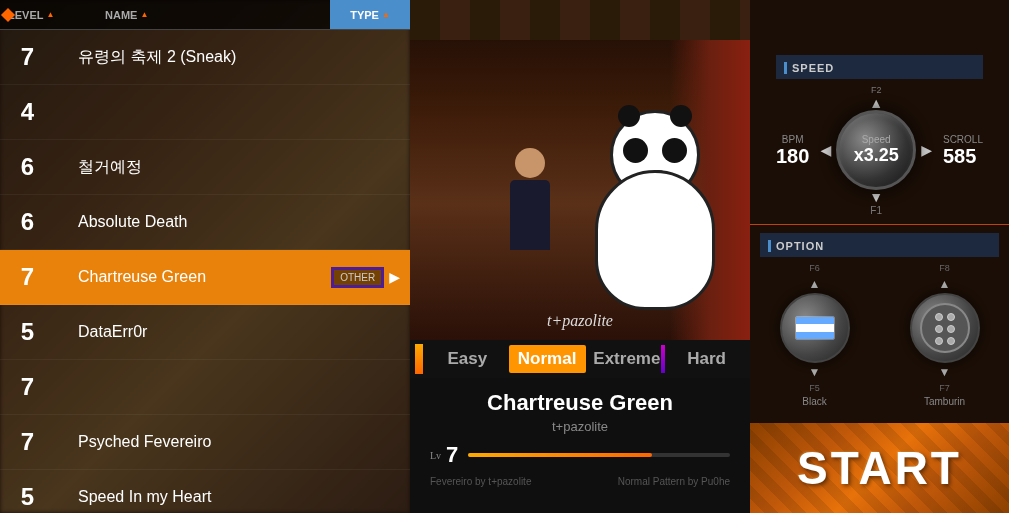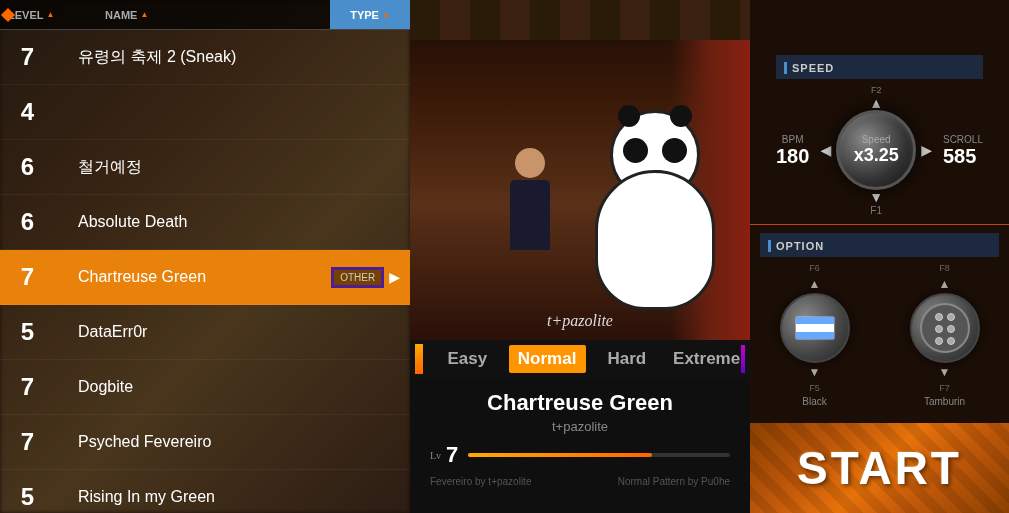--- a/index.html
+++ b/index.html
@@ -598,29 +598,28 @@
     <span class="song-title">Chartreuse Green</span>
     <span class="song-tag">OTHER</span>
     <span class="play-icon">▶</span>
   </div>
   <div class="song-item">
     <span class="song-level">5</span>
     <span class="song-title">DataErr0r</span>
   </div>
   <div class="song-item">
     <span class="song-level">7</span>
-    <span class="song-title">Dogbite</span>
   </div>
   <div class="song-item">
     <span class="song-level">7</span>
     <span class="song-title">Psyched Fevereiro</span>
   </div>
   <div class="song-item">
     <span class="song-level">5</span>
-    <span class="song-title">Rising In my Green</span>
+    <span class="song-title">Speed In my Heart</span>
   </div>
 </div>
 
 <div class="center-panel">
   <div class="album-art-container">
     <div class="album-art-bg">
 
       <div style="position:absolute;top:0;left:0;right:0;bottom:0;background:linear-gradient(180deg, #1a0a05 0%, #3a1a08 30%, #5a3018 60%, #2a1008 100%);"></div>
 
       <div style="position:absolute;right:0;top:0;bottom:0;width:80px;background:linear-gradient(90deg,transparent,#6a2010,#8a2010);"></div>
@@ -649,22 +648,22 @@
       <div style="position:absolute;bottom:10px;left:50%;transform:translateX(-50%);z-index:5;">
         <span style="font-size:16px;font-style:italic;color:#ddd;font-family:serif;">t+pazolite</span>
       </div>
     </div>
   </div>
 
   <div class="diff-tabs">
     <div class="diff-indicator"></div>
     <div class="diff-tab">Easy</div>
     <div class="diff-tab active">Normal</div>
+    <div class="diff-tab extreme">Extreme</div>
     <div class="diff-tab">Hard</div>
-    <div class="diff-tab extreme">Extreme</div>
   </div>
 
   <div class="song-info-area">
     <div class="song-info-title">Chartreuse Green</div>
     <div class="song-info-artist">t+pazolite</div>
     <div class="song-info-level-row">
       <span class="lv-label">Lv</span>
       <span class="lv-number">7</span>
       <div class="lv-bar">
         <div class="lv-bar-fill"></div>

